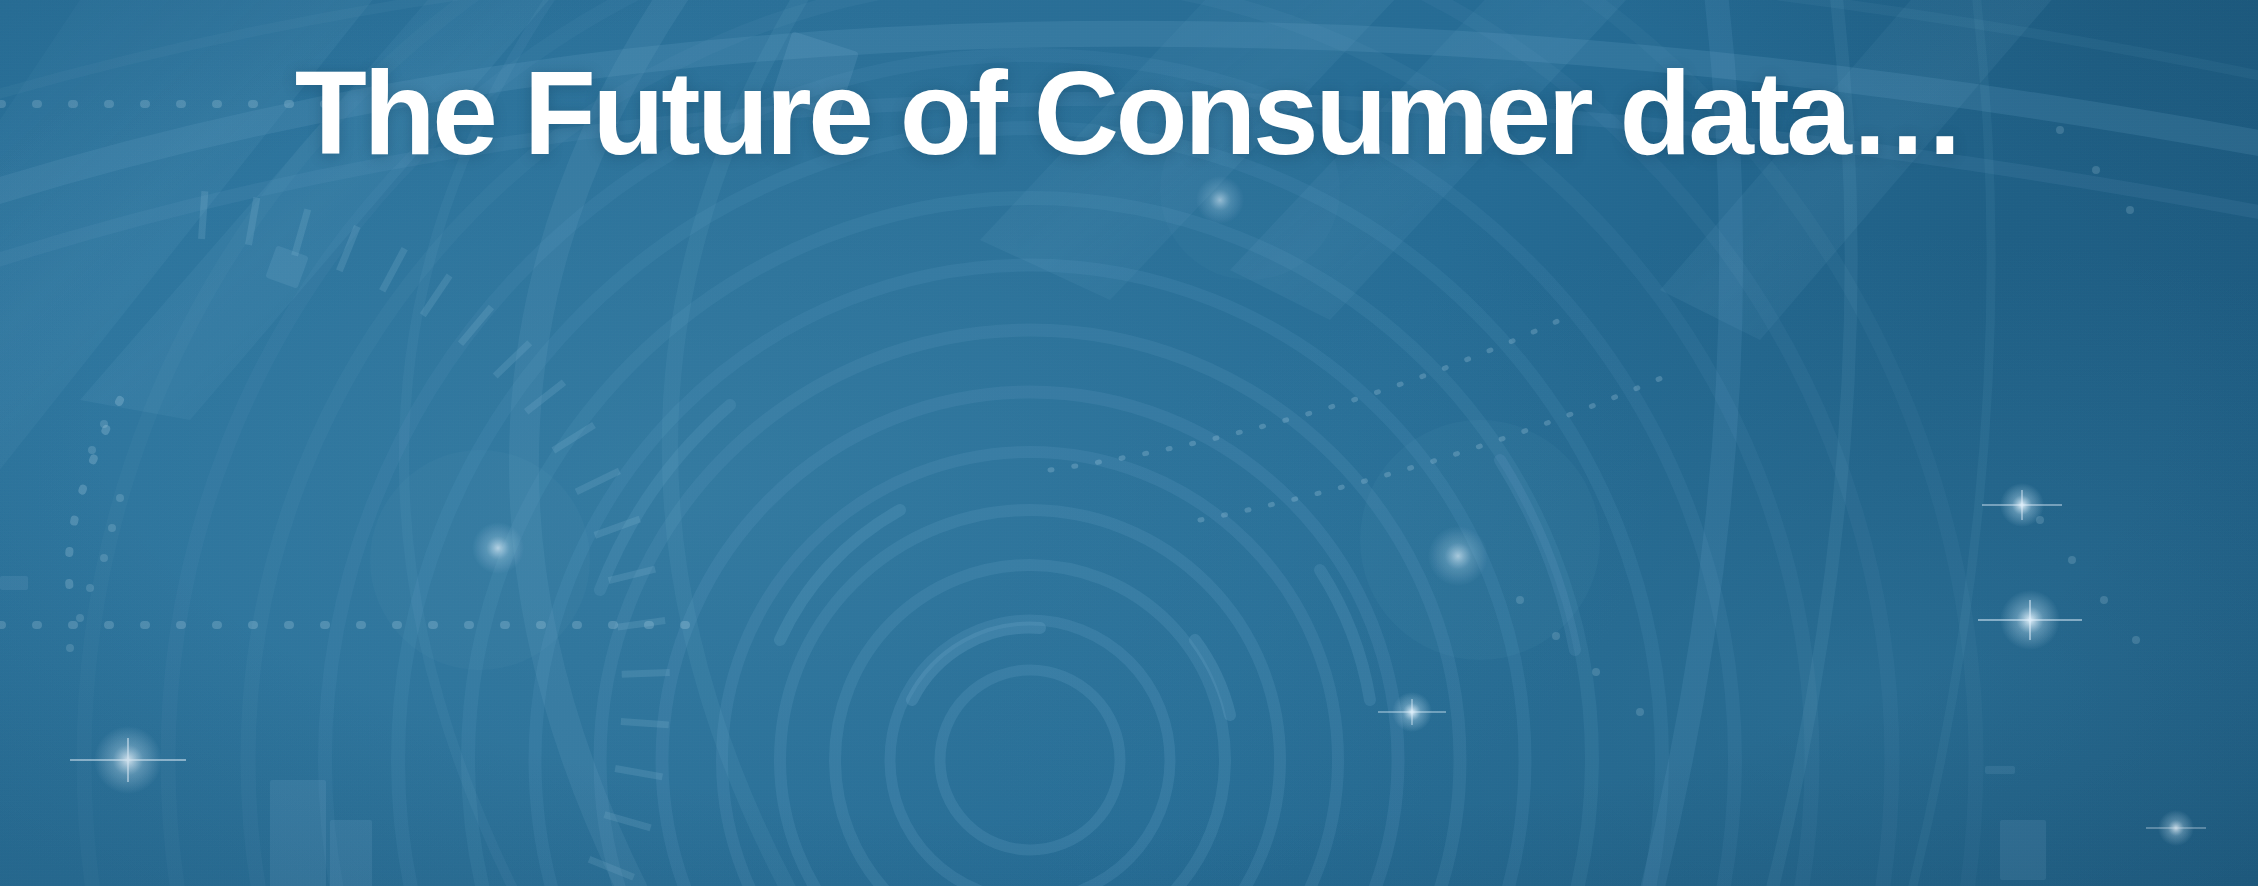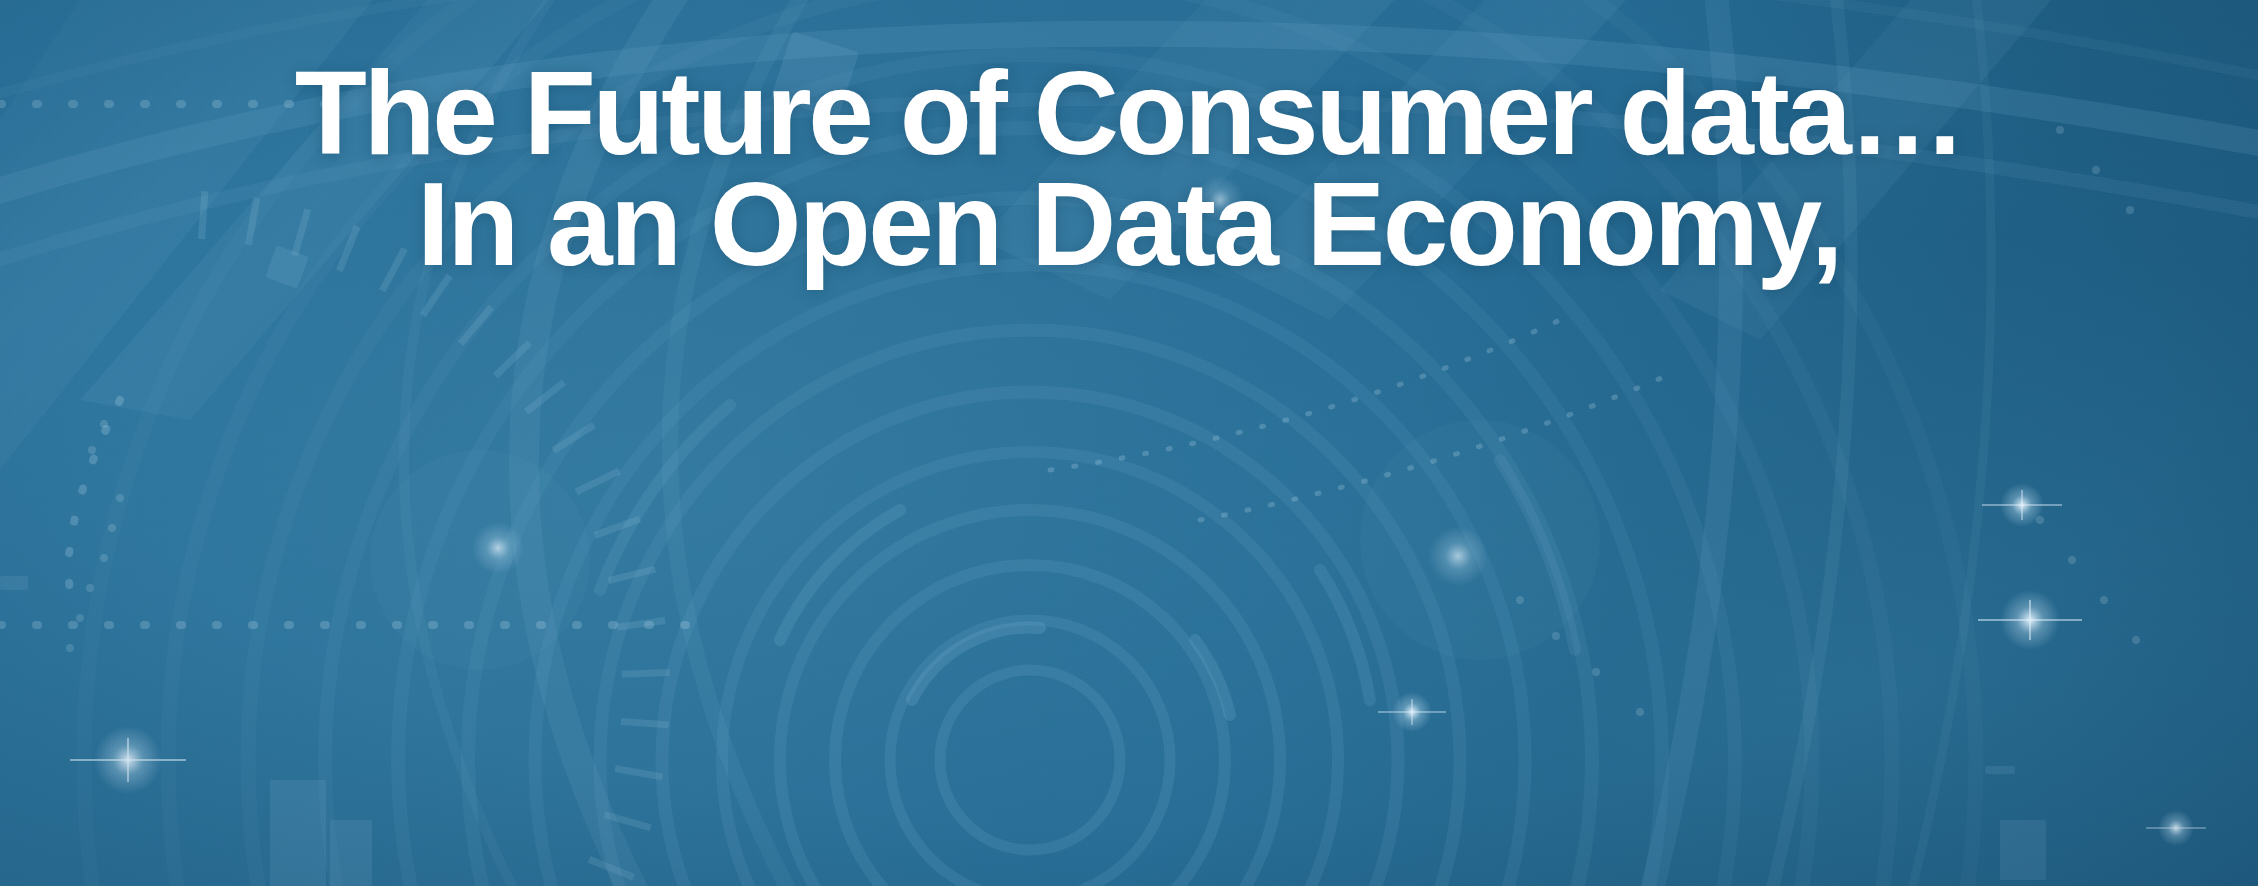--- a/index.html
+++ b/index.html
@@ -288,18 +288,17 @@
     </g>
   </svg>
 
   <div class="bg-layer" id="bg-noise"></div>
   <div class="bg-layer" id="bg-vignette"></div>
 
   <div id="hero-content">
 
     <h1 id="hero-heading">
       <span class="hl hl-1">The Future of Consumer data…</span>
-      <span class="hl hl-2">In an Open Data Economy,</span>
     </h1>
 
 
   </div>
 </div>
 
 </body></html>

